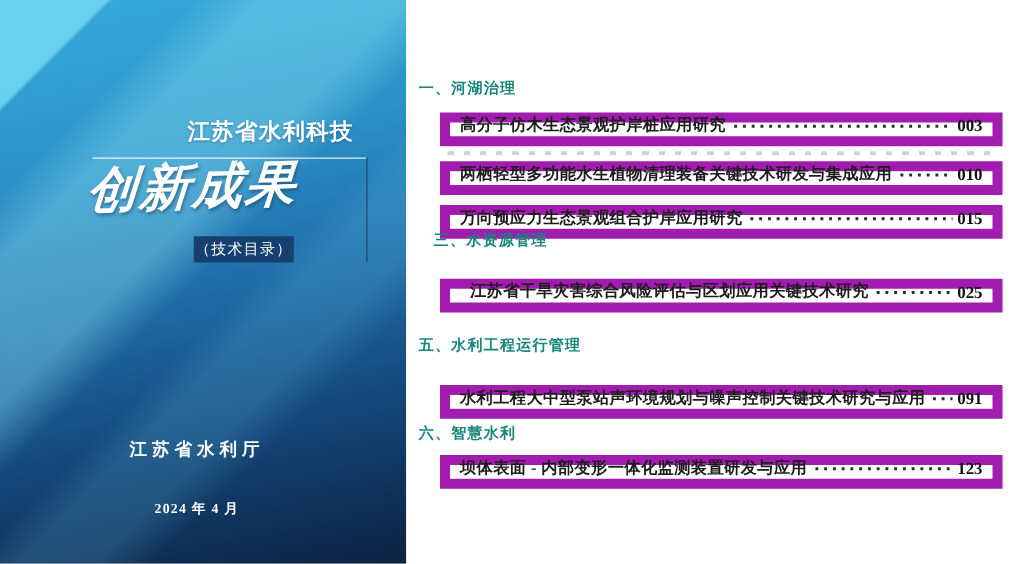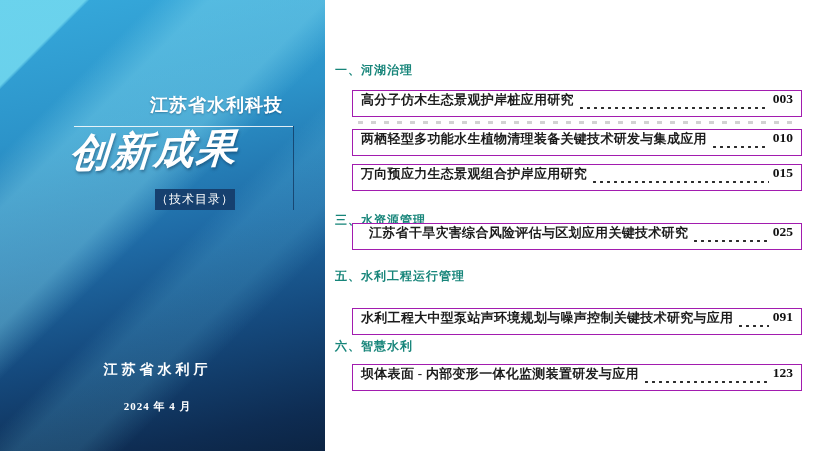--- a/index.html
+++ b/index.html
@@ -32,61 +32,61 @@
   .cover-suffix {
     font-size:22px; font-weight:bold; color:#fff; margin:0 0 7px 4px; letter-spacing:1px;
     text-shadow:0 1px 2px rgba(0,30,60,.35); white-space:nowrap;
   }
   .cover-subtitle {
     position:absolute; left:155px; top:189px; width:80px; height:21px;
     background:#16406f; color:#fff; font-size:12px; letter-spacing:1px;
     display:flex; align-items:center; justify-content:center; white-space:nowrap;
   }
   .cover-publisher {
-    position:absolute; left:0; top:361px; width:315px; text-align:center;
+    position:absolute; left:0; top:351px; width:315px; text-align:center;
     font-family:"Liberation Serif", serif; font-weight:bold; font-size:14px;
     color:#fff; letter-spacing:4px; white-space:nowrap;
   }
   .cover-date {
     position:absolute; left:0; top:387px; width:315px; text-align:center;
     font-family:"Liberation Serif", serif; font-weight:bold; font-size:11px;
     color:#fff; letter-spacing:1px; white-space:nowrap;margin-top:12px;
   }
 
   
   .toc { position:absolute; left:325px; top:0; width:492px; height:451px; background:#fff; }
   .toc-heading {
     position:absolute; left:10px; color:#17857a; font-size:12px; font-weight:bold;
     letter-spacing:1px; white-space:nowrap;
   }
   .toc-item {
     position:absolute; left:27px; width:450px; height:27px;
-    border:1px solid #a21caf; background:#fff;
-    display:flex; align-items:flex-start; padding:0 8px; cursor:pointer;
+    border:8px solid #a21caf; background:#fff;
+    display:flex; align-items:flex-end; padding:0 8px; cursor:pointer;
   }
   .toc-item .t {
     font-family:"Liberation Serif", serif; font-weight:bold; font-size:13px;
     color:#1c1c1c; white-space:nowrap; letter-spacing:0.3px;
   }
   .toc-item .leader {
     flex:1; height:4px; margin:0 4px; align-self:flex-end; margin-bottom:6px;
     background-image:radial-gradient(circle, #2b2b2b 1.1px, transparent 1.5px);
     background-size:7px 4px; background-repeat:repeat-x; background-position:left center;
     min-width:14px;
   }
   .toc-item .pg {
     font-family:"Liberation Serif", serif; font-weight:bold; font-size:13.5px; color:#111;
     white-space:nowrap;
   }
   .ghost-line {
     position:absolute; left:33px; top:121px; width:435px; height:3px; opacity:.45;
     background:repeating-linear-gradient(90deg, #9a9a9a 0 5px, transparent 5px 13px);
   }
   
-  .h-s1{top:62px;} .h-s2{top:212px;} .h-s3{top:268px;} .h-s4{top:338px;}
+  .h-s1{top:62px;} .h-s2{top:184px;margin-left:12px;} .h-s3{top:268px;} .h-s4{top:338px;}
   .i-1{top:90px;} .i-2{top:129px;} .i-3{top:164px;} .i-4{top:223px;padding-left:16px;} .i-5{top:308px;} .i-6{top:364px;}
 </style>
 </head>
 <body>
 
 <div class="page">
 
   <div class="cover">
     <div class="cover-title1">江苏省水利科技</div>
     <div class="cover-rule-h"></div>

